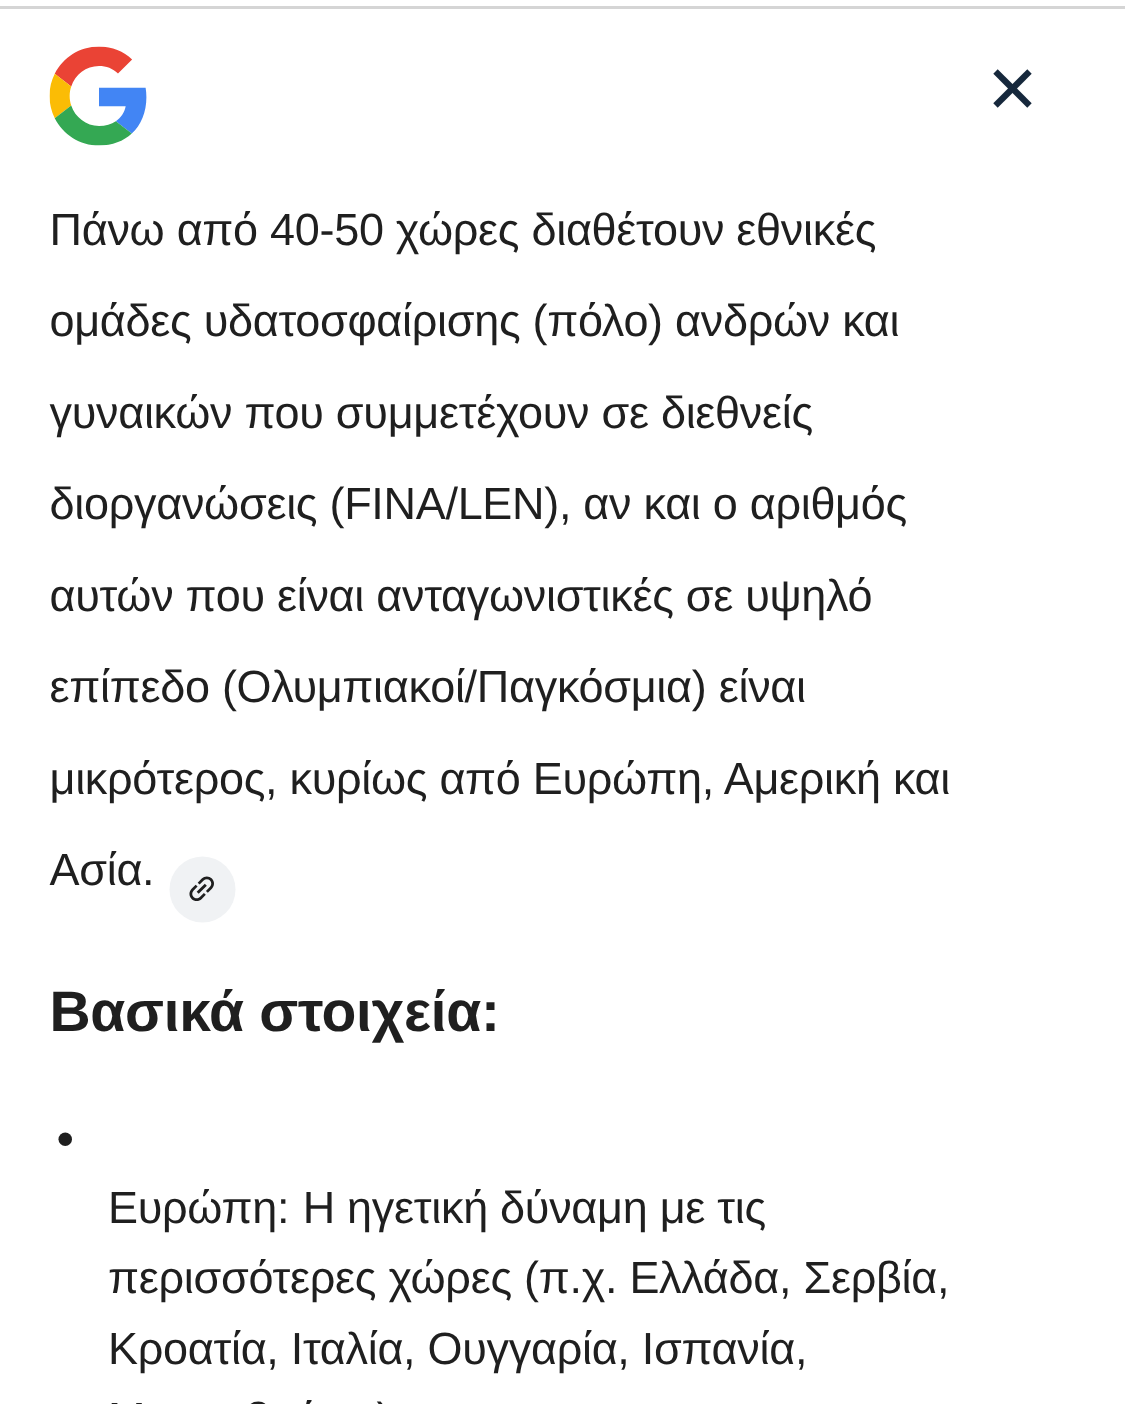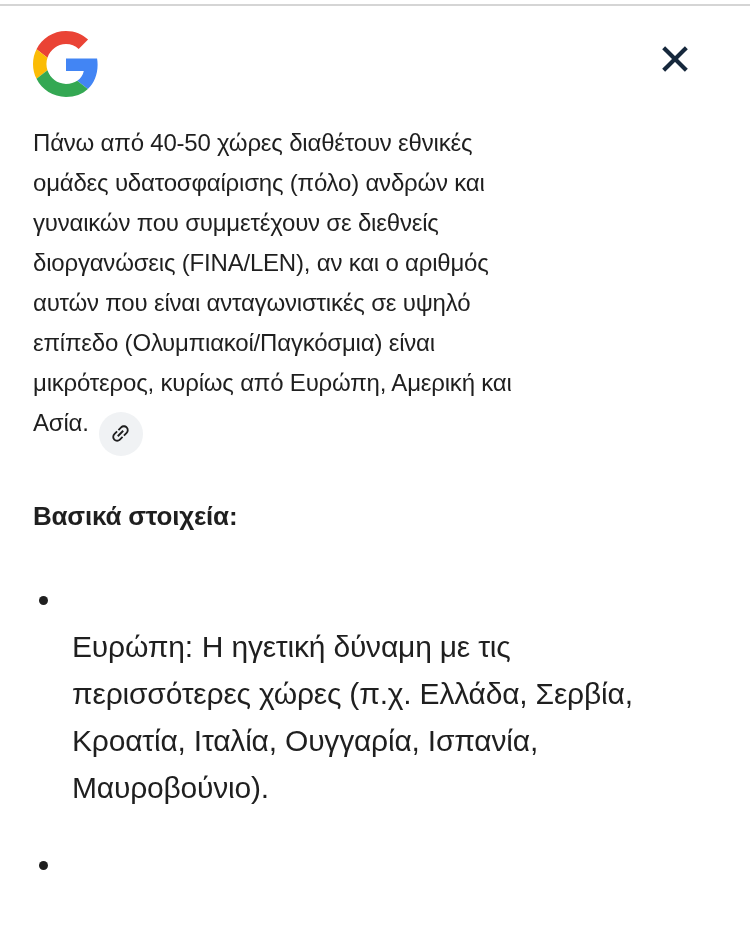--- a/index.html
+++ b/index.html
@@ -49,22 +49,22 @@
     align-items: center;
     justify-content: center;
   }
   .close-btn svg {
     width: 34px;
     height: 34px;
     display: block;
   }
   .intro {
     margin: 26px 0 0 0;
-    font-size: 24px;
-    line-height: 40px;
+    font-size: 30px;
+    line-height: 61px;
     letter-spacing: -0.2px;
     white-space: pre-line;
   }
   .link-chip {
     display: inline-flex;
     width: 44px;
     height: 44px;
     border-radius: 50%;
     background: #f0f2f4;
     align-items: center;
@@ -74,21 +74,21 @@
     cursor: pointer;
   }
   .link-chip svg {
     width: 23px;
     height: 23px;
     transform: rotate(-45deg);
     display: block;
   }
   .section-heading {
     margin: 40px 0 0 0;
-    font-size: 26px;
+    font-size: 38px;
     line-height: 40px;
     font-weight: 700;
     letter-spacing: -0.2px;
   }
   ul.key-points {
     list-style: none;
     margin: 40px 0 0 0;
     padding: 0;
   }
   ul.key-points li {

